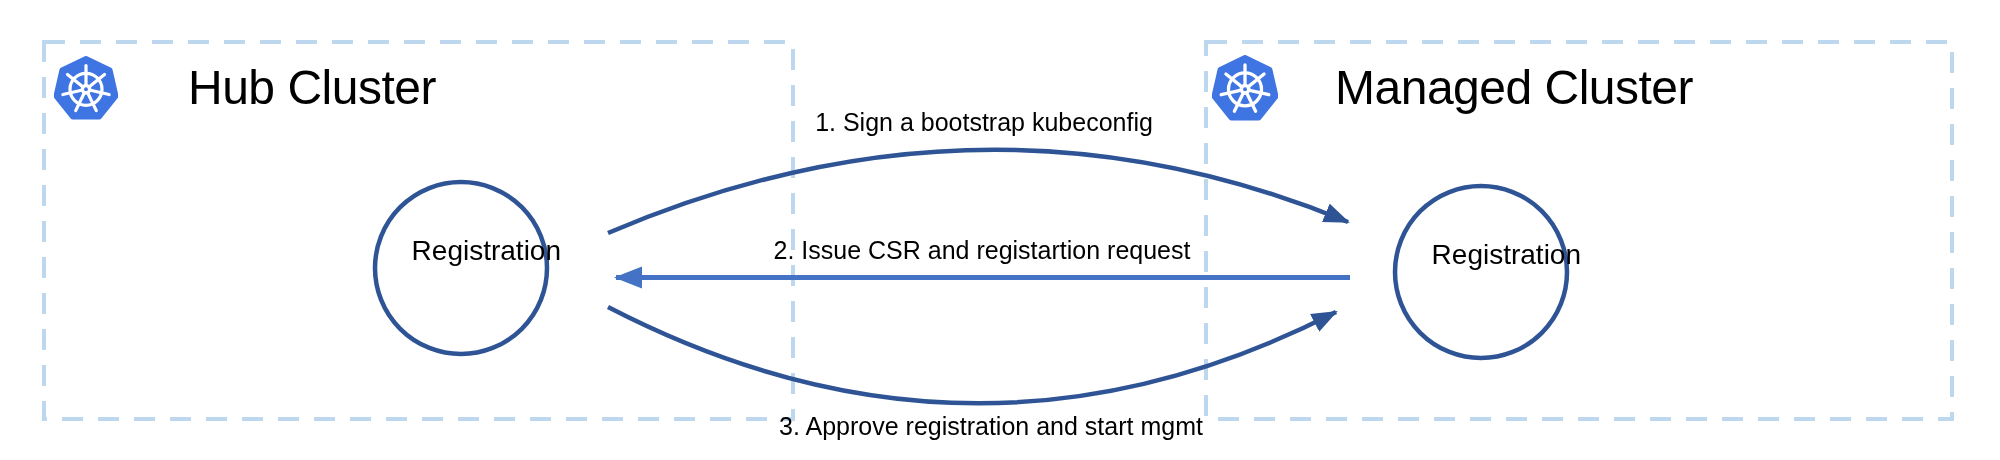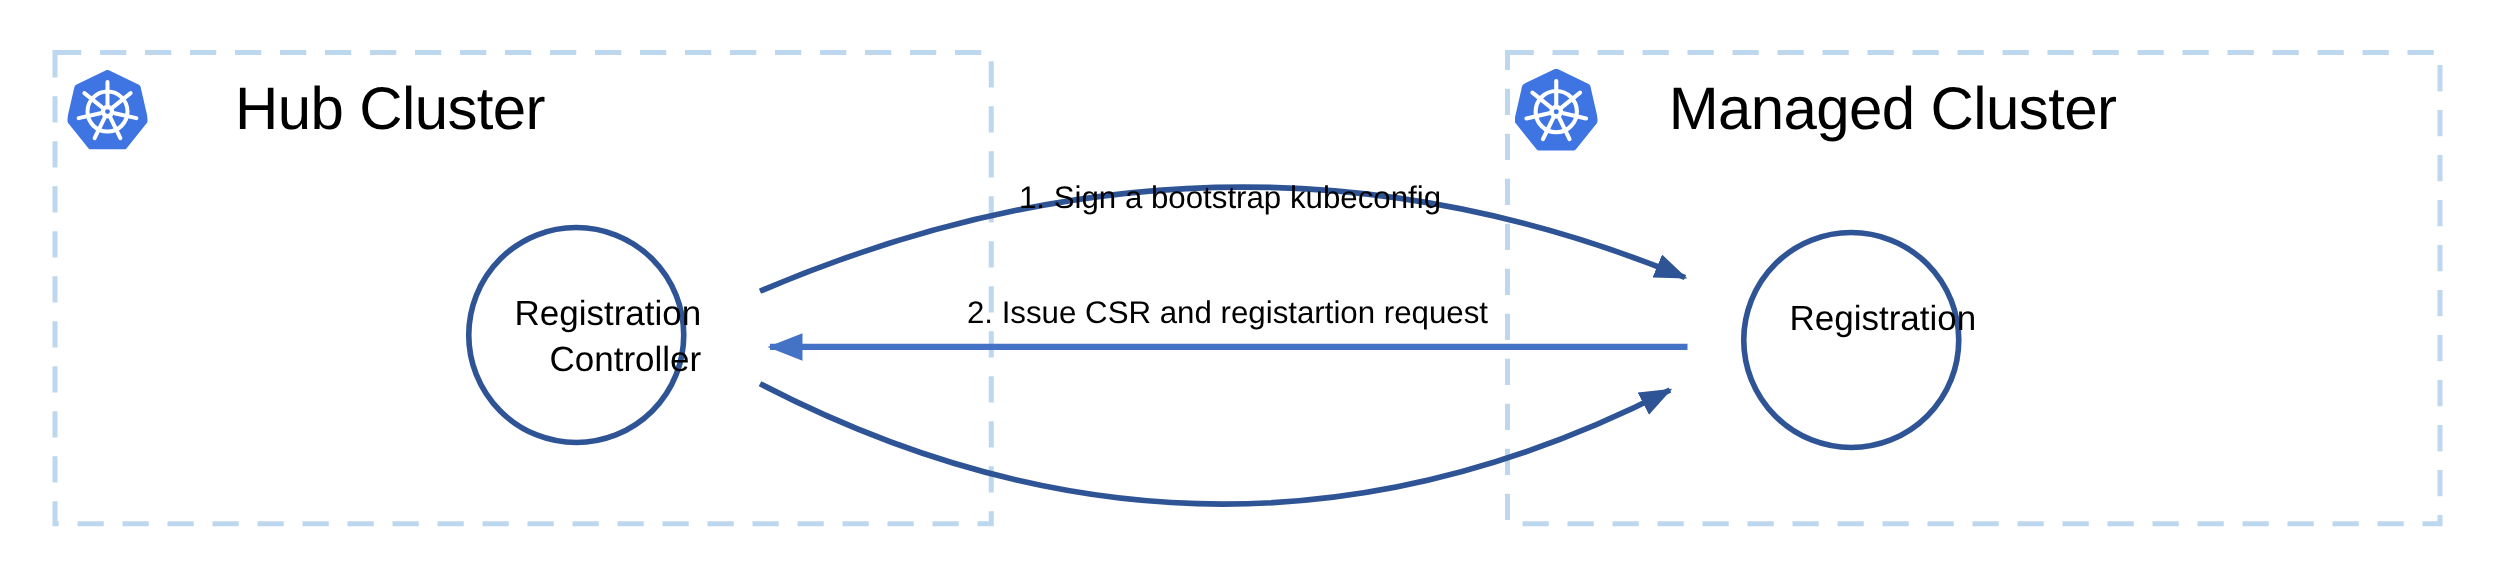--- a/index.html
+++ b/index.html
@@ -42,21 +42,21 @@
   }
   .controller-label { left: 361px; top: 232px; }
   .agent-label { left: 1381px; top: 236px; }
   .flow-label {
     position: absolute;
     font-size: 25px;
     line-height: 32px;
     white-space: nowrap;
     transform: translateX(-50%);
   }
-  .flow-label-1 { left: 984px; top: 106px; margin-top: 36px; }
+  .flow-label-1 { left: 984px; top: 106px; }
   .flow-label-2 { left: 982px; top: 234px; text-align: right; }
   .flow-label-3 { left: 991px; top: 410px; }
 </style>
 </head>
 <body>
 
 <div class="canvas">
 
   <svg class="diagram-svg" width="2000" height="460" viewBox="0 0 2000 460">
     <defs>
@@ -96,22 +96,22 @@
 
     <use href="#k8s-logo" x="54" y="56" width="64" height="64"></use>
     <use href="#k8s-logo" x="1212" y="55" width="66" height="66"></use>
   </svg>
 
   <div class="cluster-title hub-title">Hub Cluster</div>
   <div class="cluster-title managed-title">Managed Cluster</div>
 
   <div class="node-label controller-label">
     <div>Registration</div>
-    <div>Controller</div>
   </div>
   <div class="node-label agent-label">
     <div>Registration</div>
   </div>
 
   <div class="flow-label flow-label-1">1. Sign a bootstrap kubeconfig</div>
   <div class="flow-label flow-label-2">2. Issue CSR and registartion request</div>
+  <div class="flow-label flow-label-3">3. Approve registration and start mgmt</div>
 
 </div>
 
 </body></html>

